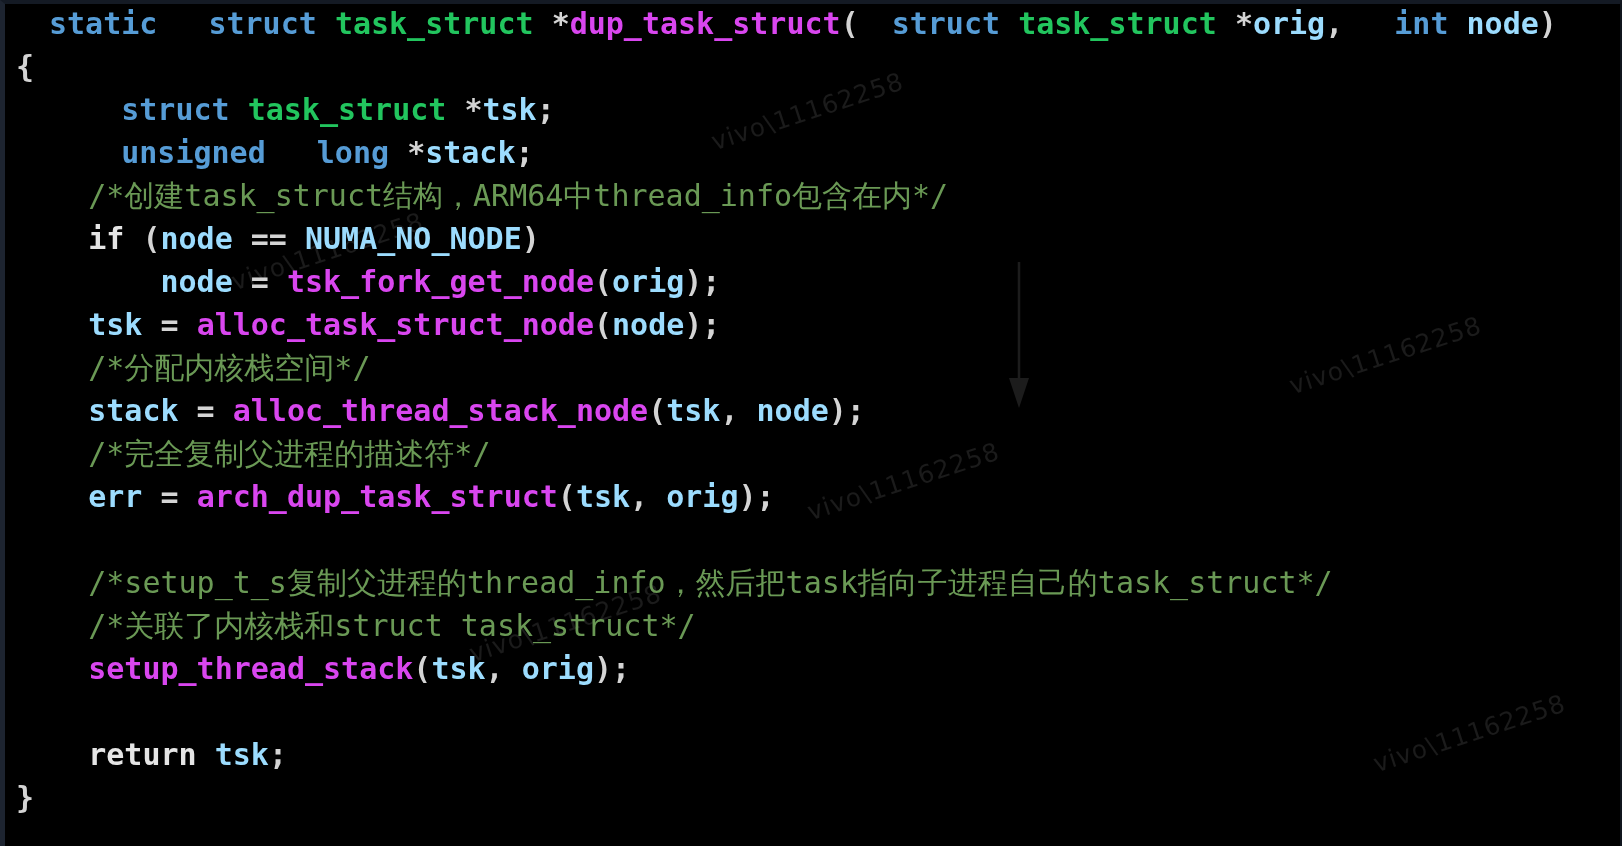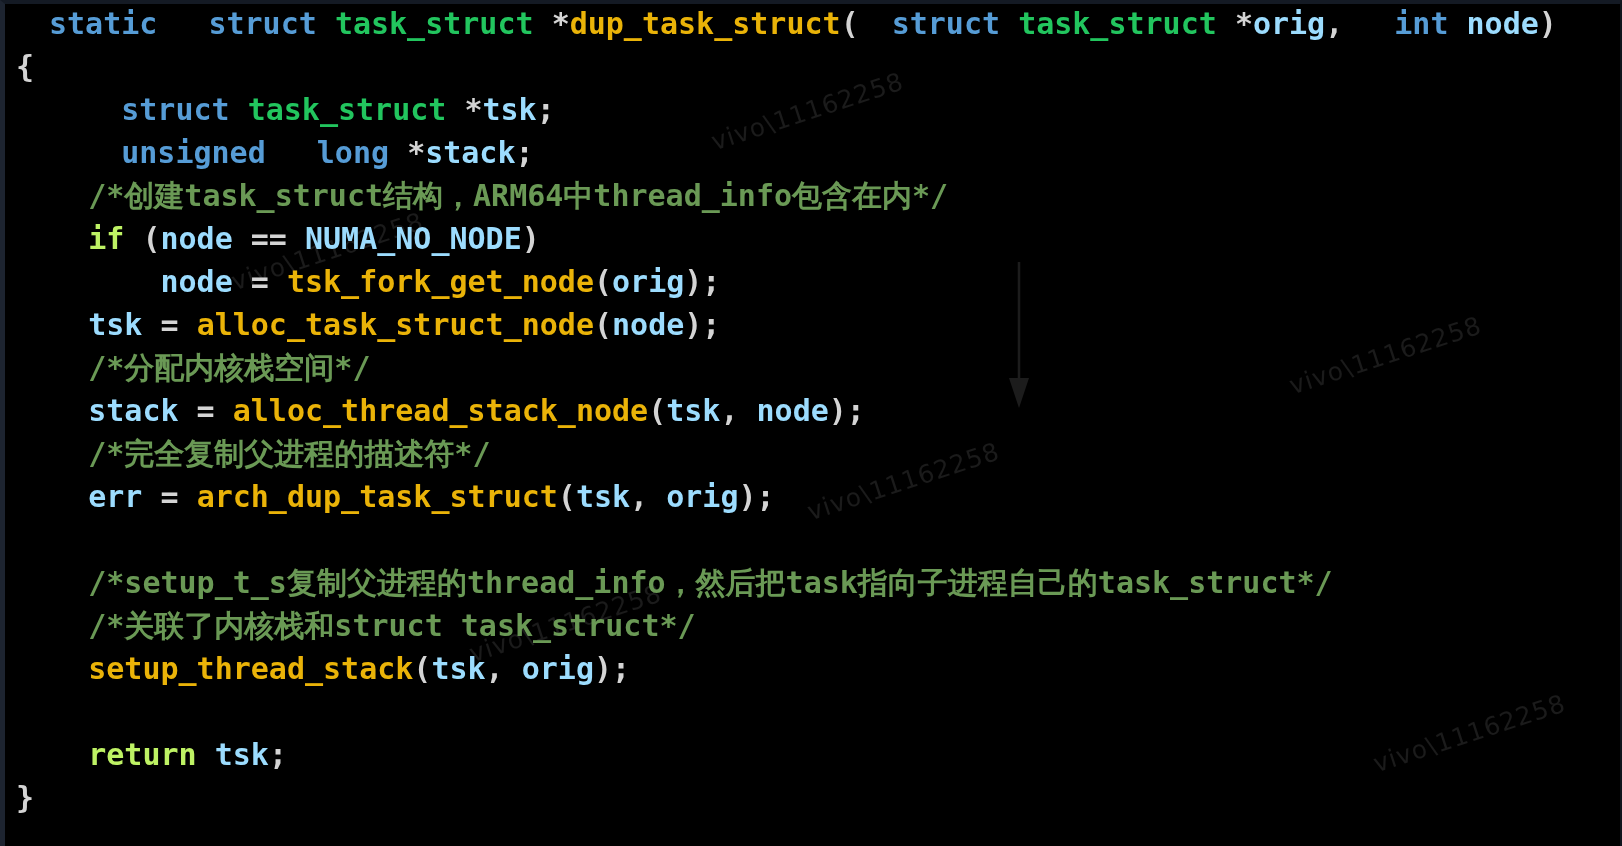--- a/index.html
+++ b/index.html
@@ -67,24 +67,24 @@
   }
   .line {
     height: 43px;
     white-space: pre;
   }
   .line.blank { height: 43px; }
 
   
   .kw    { color: #569cd6; margin-left: 33px; }  
   .type  { color: #22c55e; }  
-  .fn    { color: #eab308; }  
+  .fn    { color: #d946ef; }  
   .var   { color: #9cdcfe; }  
-  .ctl   { color: #bef264; }  
-  .cmt   { color: #6a9955; font-weight: bold; }  
+  .ctl   { color: #e5e5e5; }  
+  .cmt   { color: #6a9955; font-weight: normal; }  
   .pun   { color: #d4d4d4; }
 
   
   #arrow-annotation {
     position: absolute;
     left: 1004px;
     top: 262px;
     width: 34px;
     height: 148px;
     z-index: 4;

